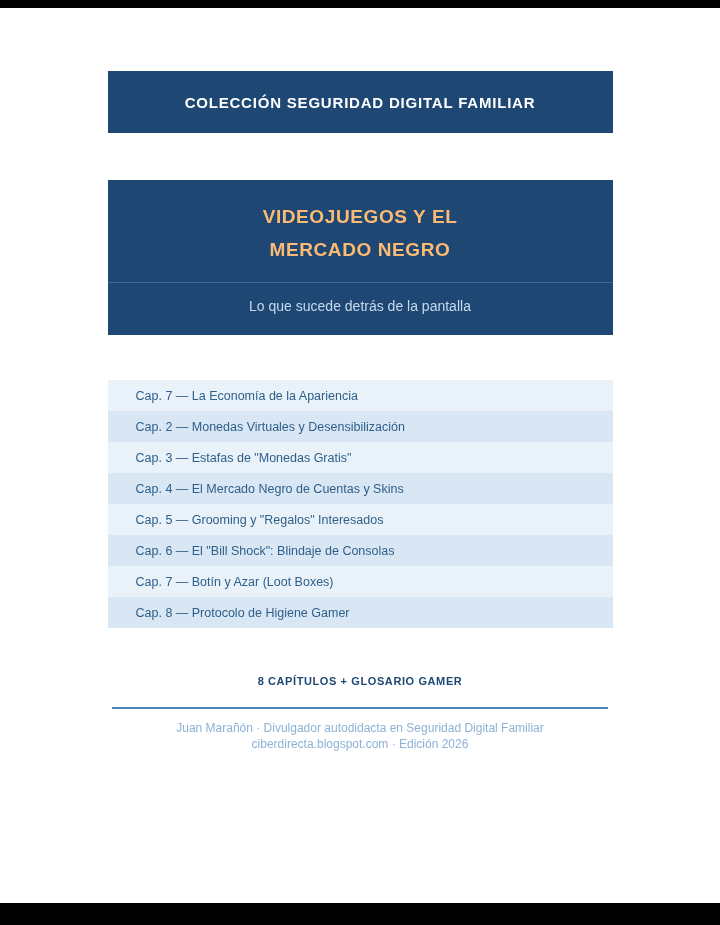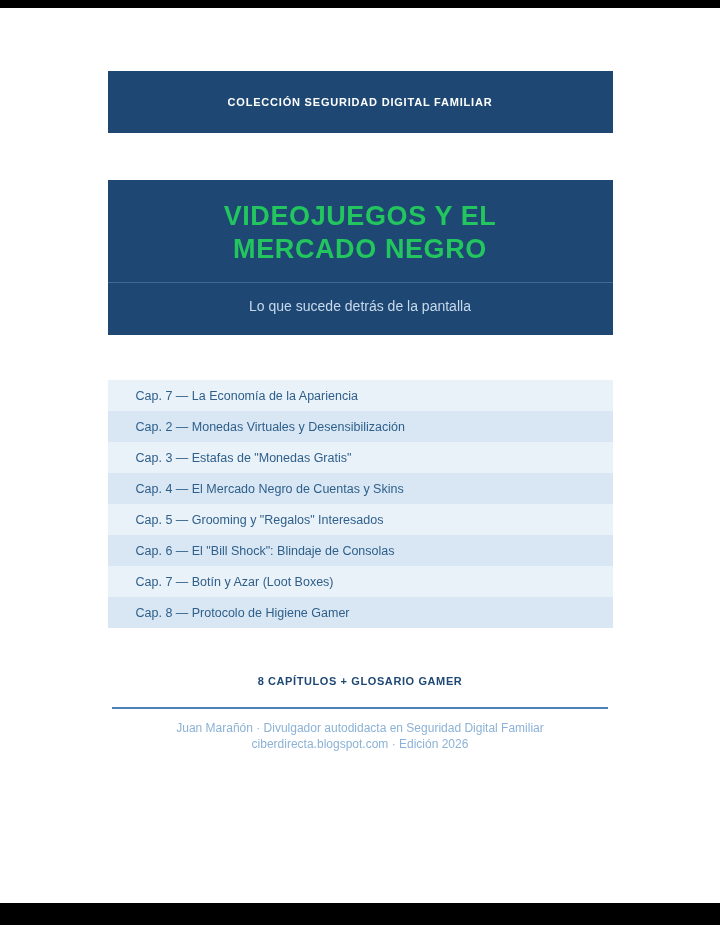--- a/index.html
+++ b/index.html
@@ -32,34 +32,34 @@
   .collection-banner {
     margin-top: 63px;
     height: 62px;
     background: #1e4873;
     display: flex;
     align-items: center;
     justify-content: center;
   }
   .collection-banner span {
     color: #ffffff;
-    font-size: 11px;
+    font-size: 15px;
     font-weight: bold;
     letter-spacing: 0.8px;
   }
   
   .title-block {
     margin-top: 47px;
     background: #1e4873;
     padding: 20px 0 18px 0;
     text-align: center;
   }
   .book-title div {
-    color: #22c55e;
-    font-size: 27px;
+    color: #fdba74;
+    font-size: 19px;
     font-weight: bold;
     line-height: 33px;
     letter-spacing: 0.6px;
   }
   .title-divider {
     border: none;
     border-top: 1px solid #3d6a99;
     margin: 16px 0 0 0;
   }
   .book-subtitle {

